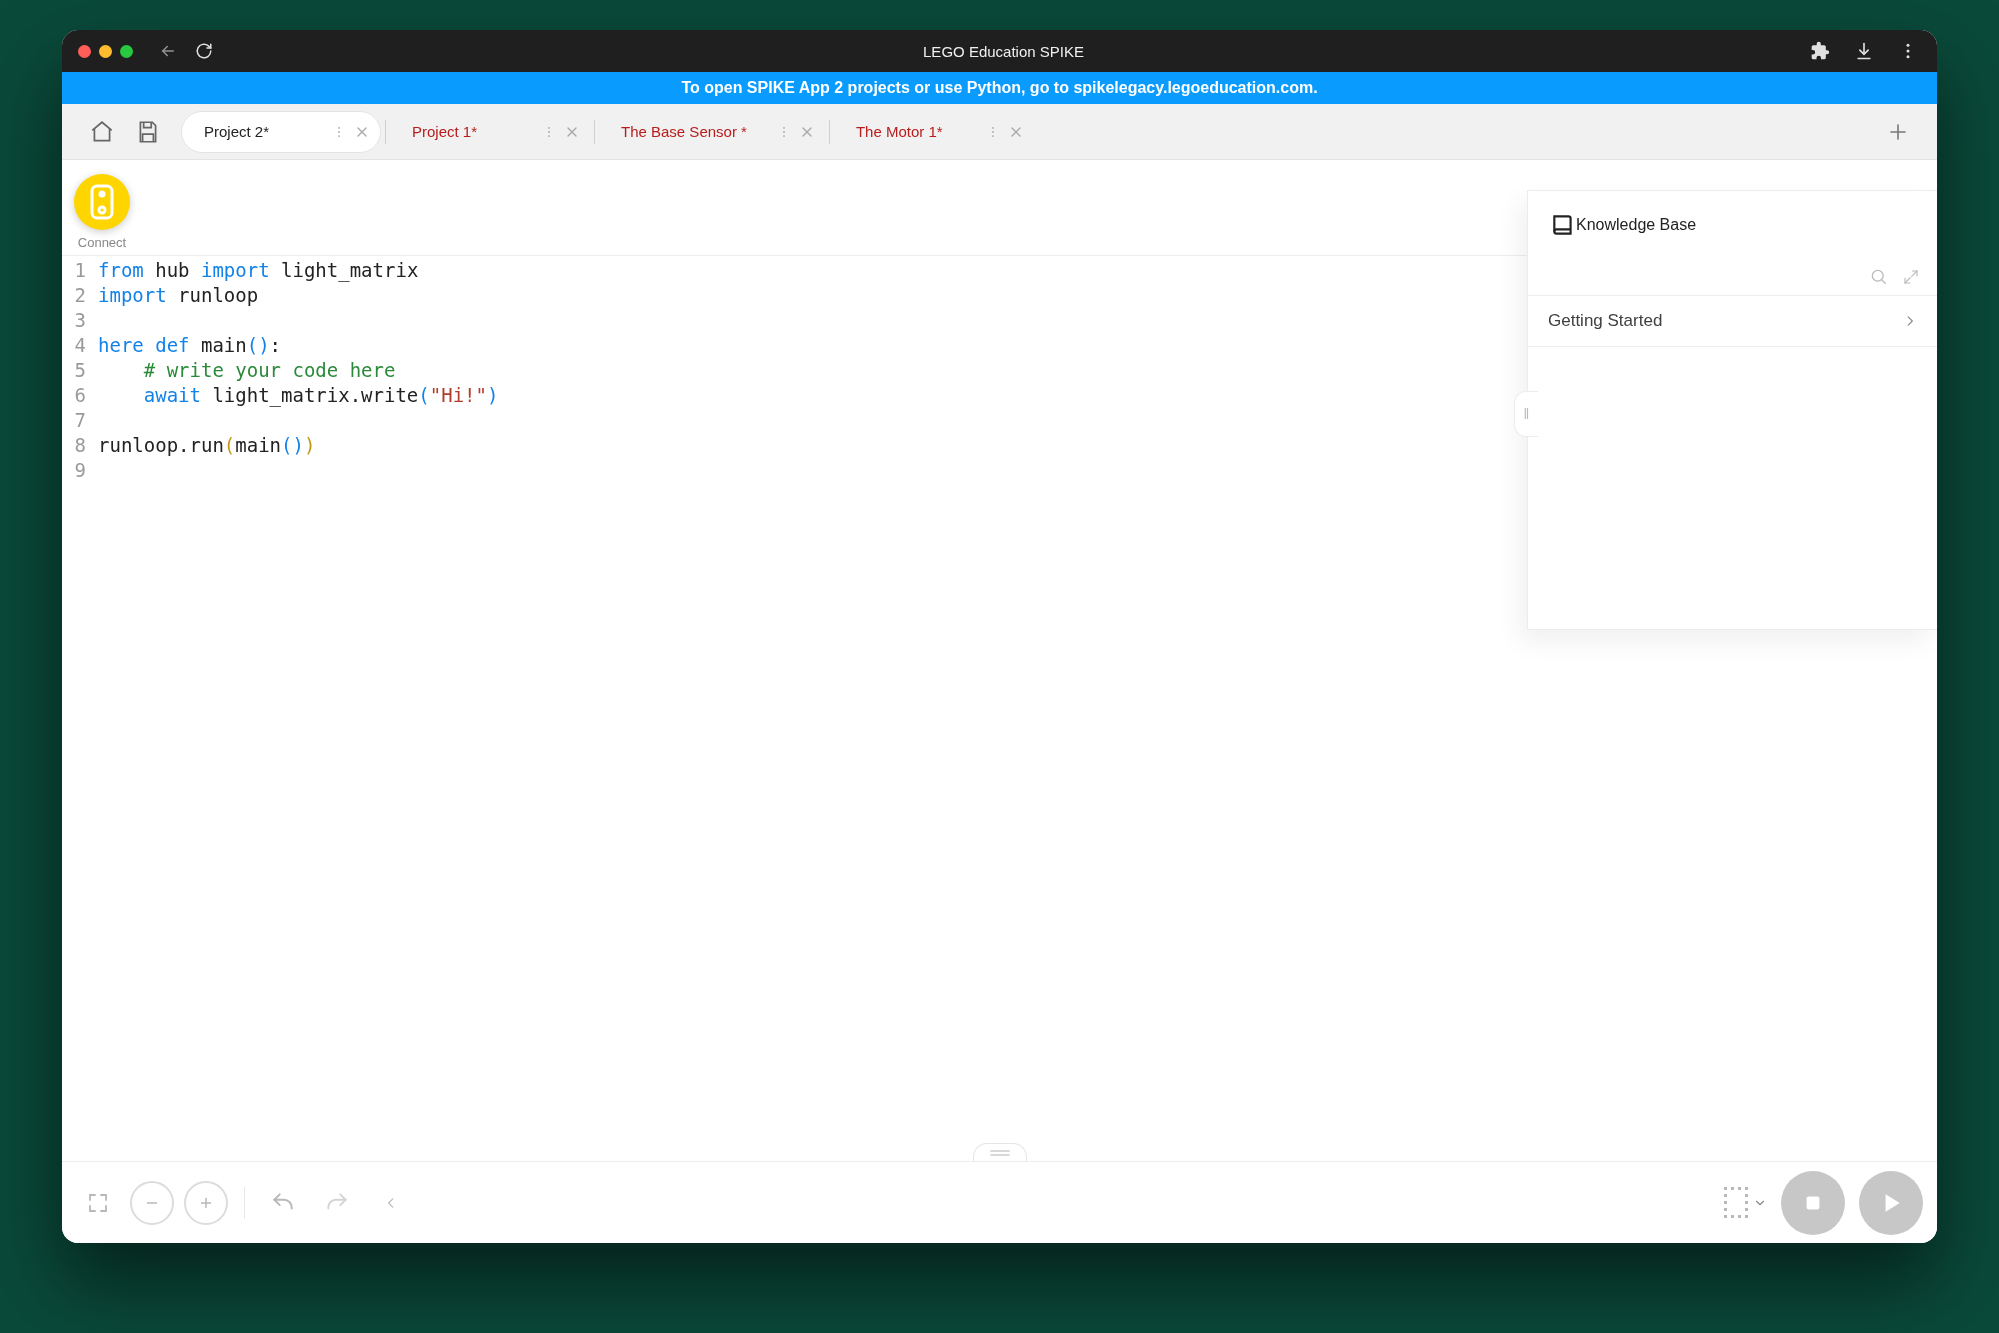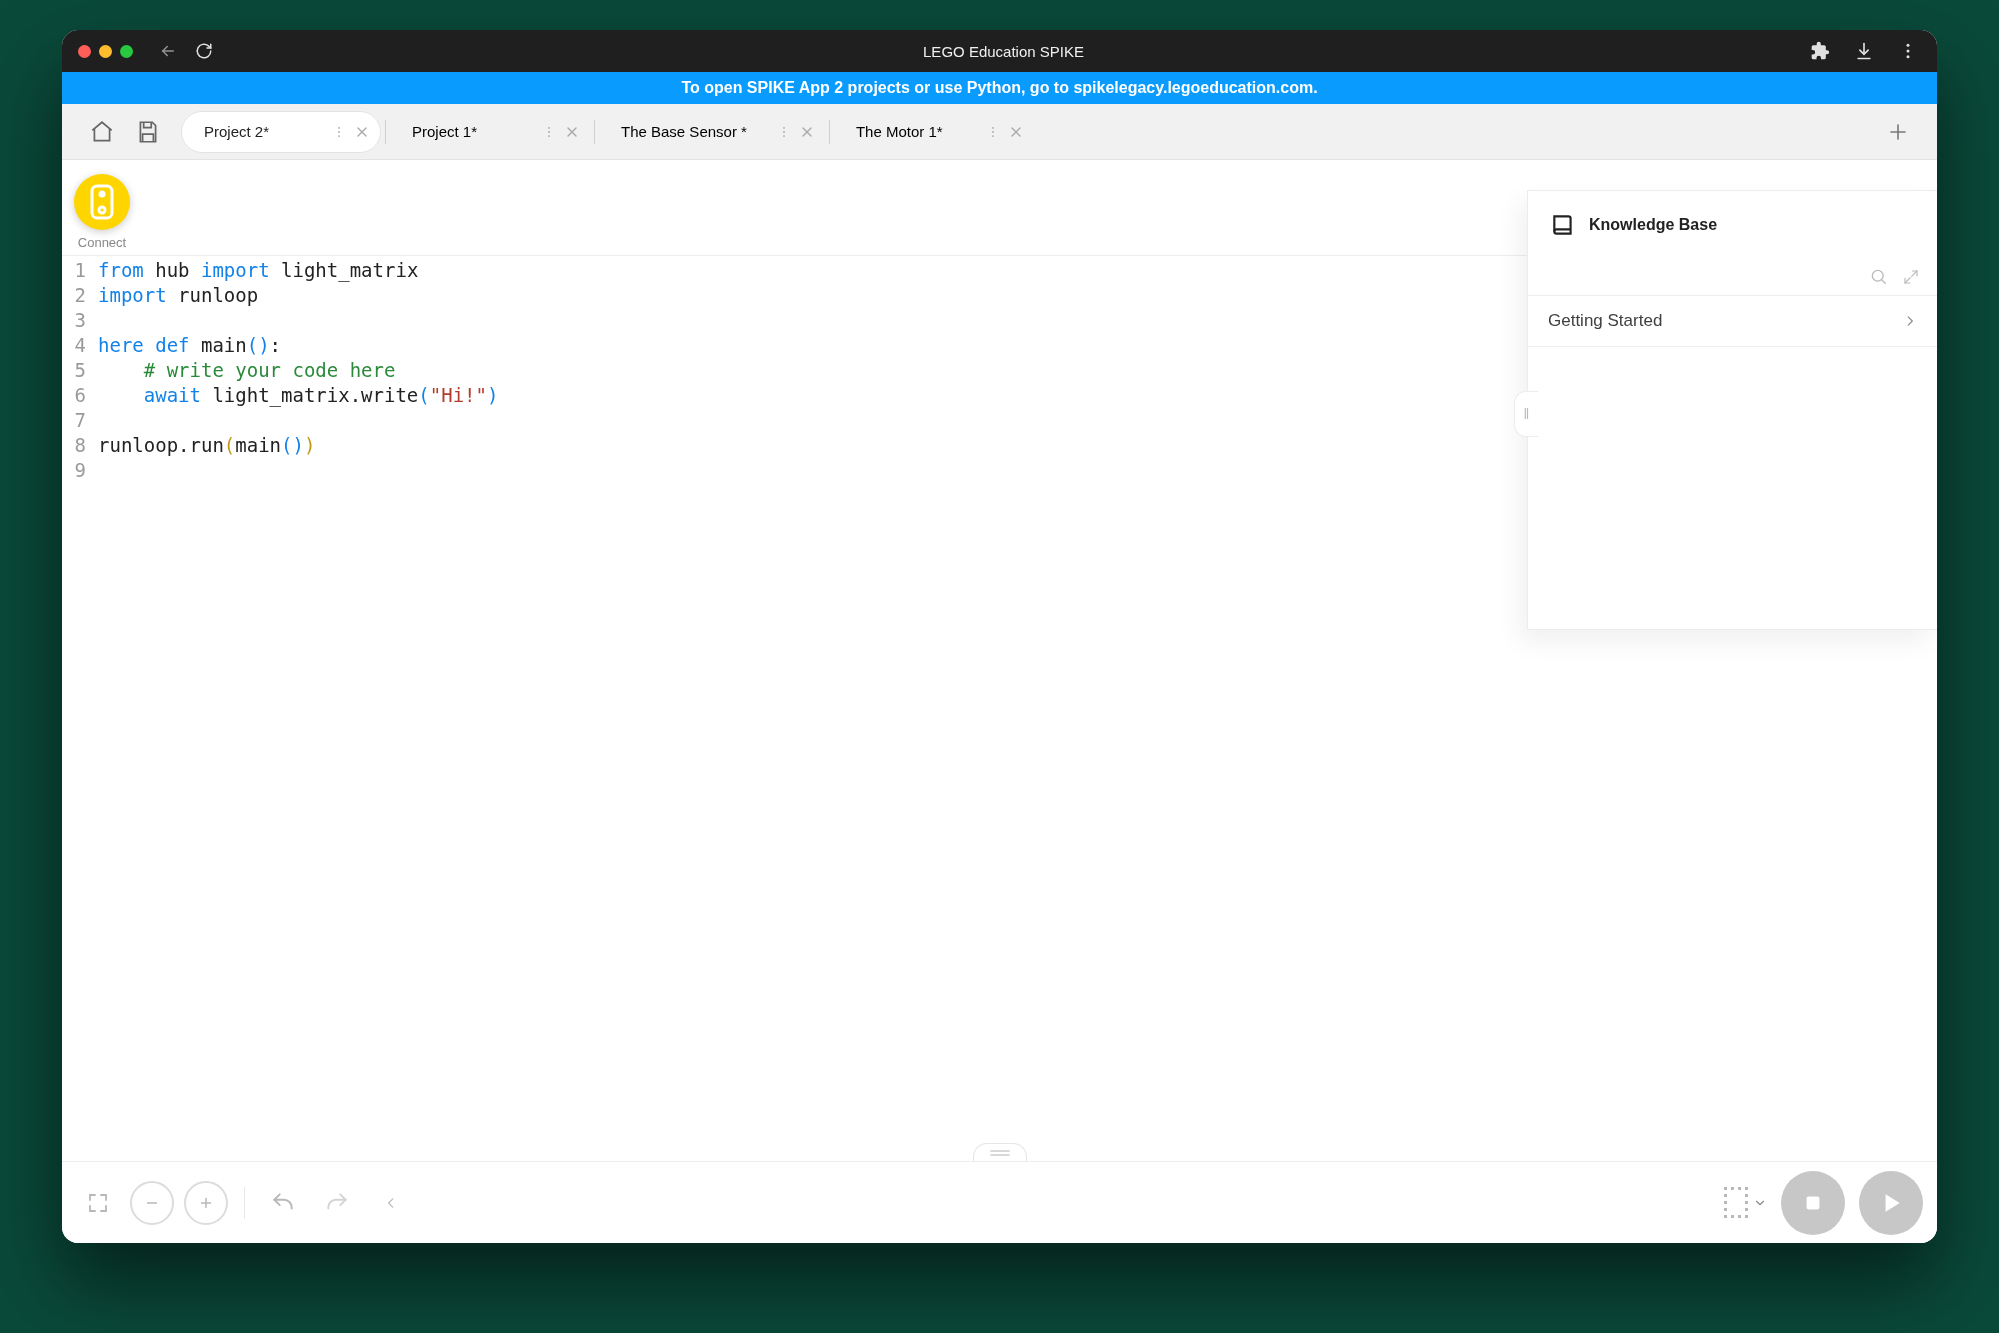--- a/index.html
+++ b/index.html
@@ -58,21 +58,21 @@
     color:#666; cursor:pointer;
     border-radius:8px;
     margin-right:4px;
   }
   .tabs { display:flex; align-items:center; margin-left:8px; flex:1; min-width:0;}
   .tab {
     height: 42px;
     display:flex; align-items:center;
     justify-content:space-between;
     padding: 0 10px 0 22px;
-    color:#000000;
+    color:#b91c1c;
     font-size:15px;
     position:relative;
     min-width: 200px;
   }
   .tab.active {
     color:#222;
     background:#fff;
     border:1px solid #e3e3e3;
     border-radius: 21px;
     font-weight:500;
@@ -148,23 +148,23 @@
     width:24px; height:46px;
     background:#fff;
     border:1px solid #ececec;
     border-right:none;
     border-radius: 12px 0 0 12px;
     display:flex; align-items:center; justify-content:center;
     color:#bbb; font-size:14px;
     cursor:pointer;
   }
   .kb-header {
-    height:68px; display:flex; align-items:center; gap:13px;
+    height:68px; display:flex; align-items:center; gap:0;
     padding-left:22px;
-    font-weight:700; font-size:16px; color:#222;
+    font-weight:400; font-size:16px; color:#222;
   }
   .kb-tools {
     height:36px; display:flex; justify-content:flex-end; gap:14px;
     padding-right:18px; align-items:center; color:#bbb;
   }
   .kb-item {
     height:52px; display:flex; align-items:center; justify-content:space-between;
     padding: 0 20px;
     border-top:1px solid #eee;
     color:#404040; font-size:17px;

